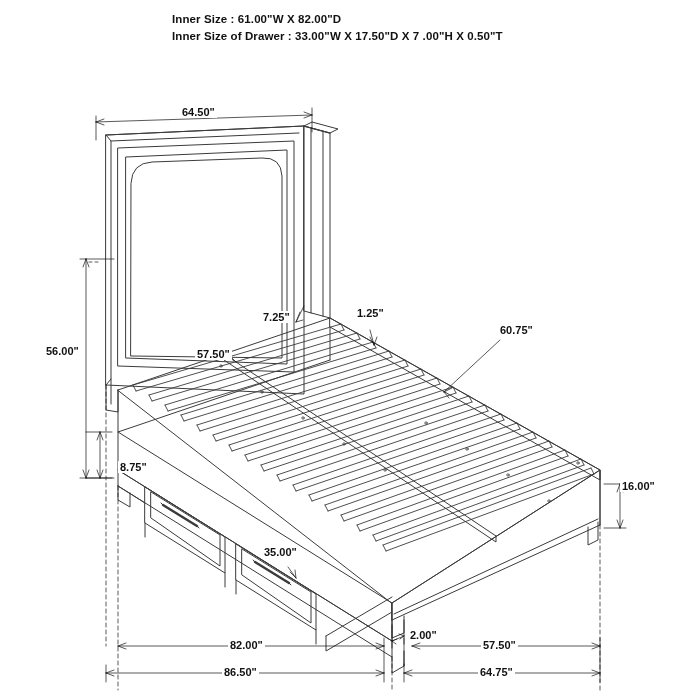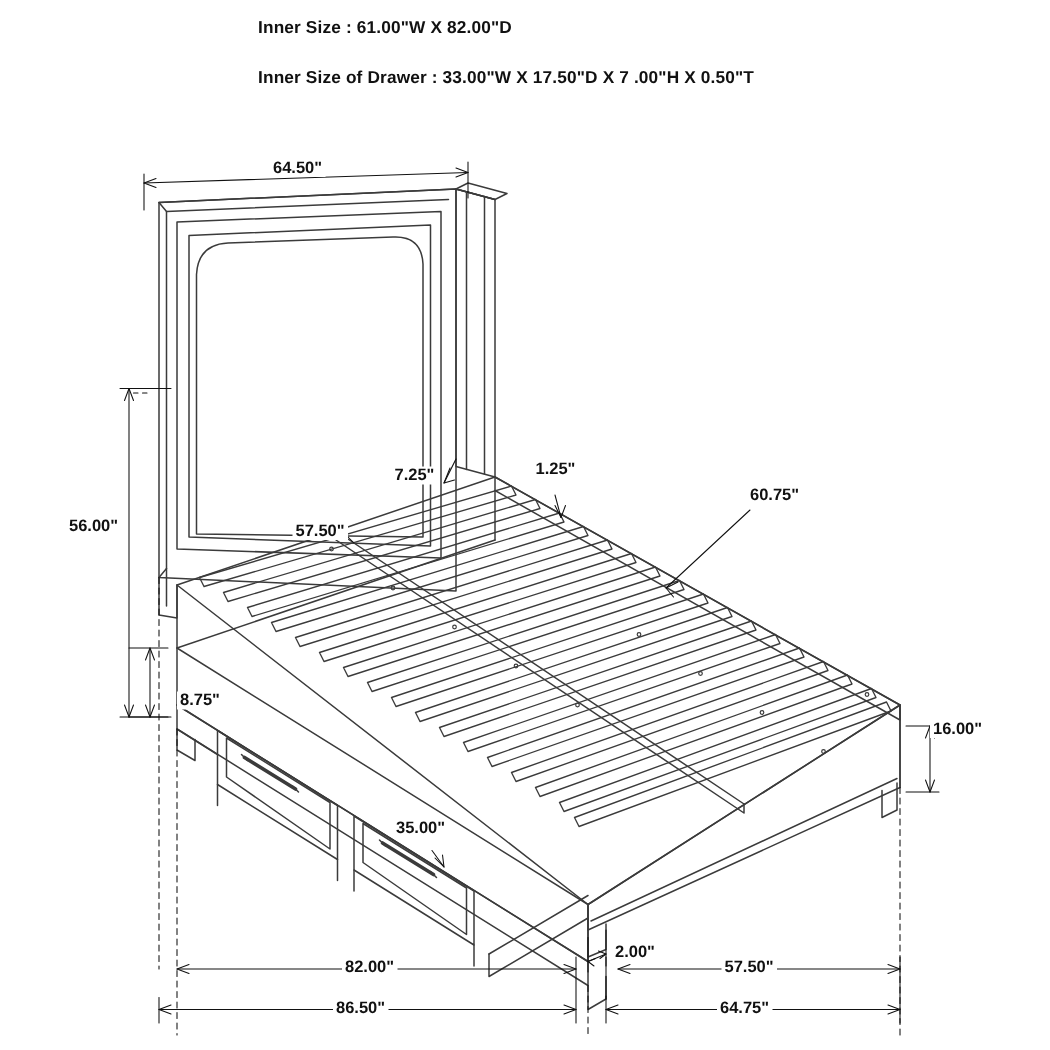--- a/index.html
+++ b/index.html
@@ -23,21 +23,21 @@
   }
   .note {
     position: absolute;
     font-size: 11.5px;
     font-weight: bold;
     letter-spacing: 0.1px;
     white-space: nowrap;
     color: #111;
   }
   #note1 { left: 172px; top: 13px; }
-  #note2 { left: 172px; top: 46px; text-align: right; }
+  #note2 { left: 172px; top: 30px; text-align: right; }
 
   svg#drawing {
     position: absolute;
     left: 0; top: 0;
     width: 700px;
     height: 700px;
   }
   .dimlabel {
     position: absolute;
     font-size: 11px;

